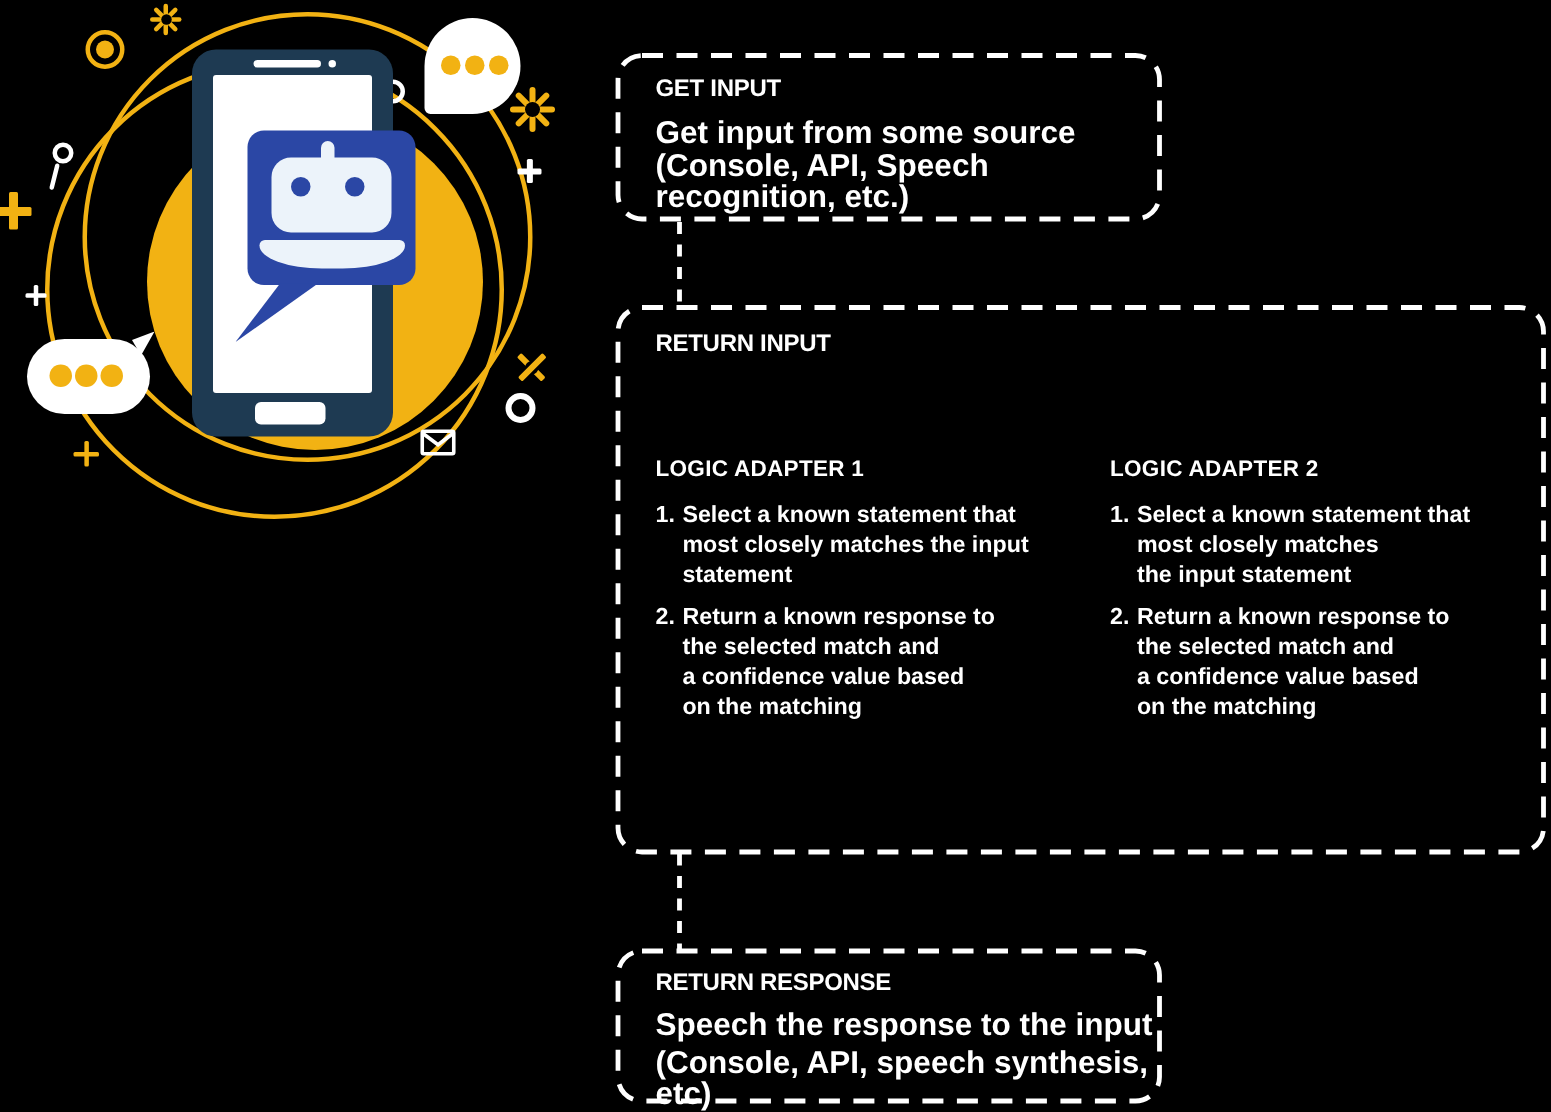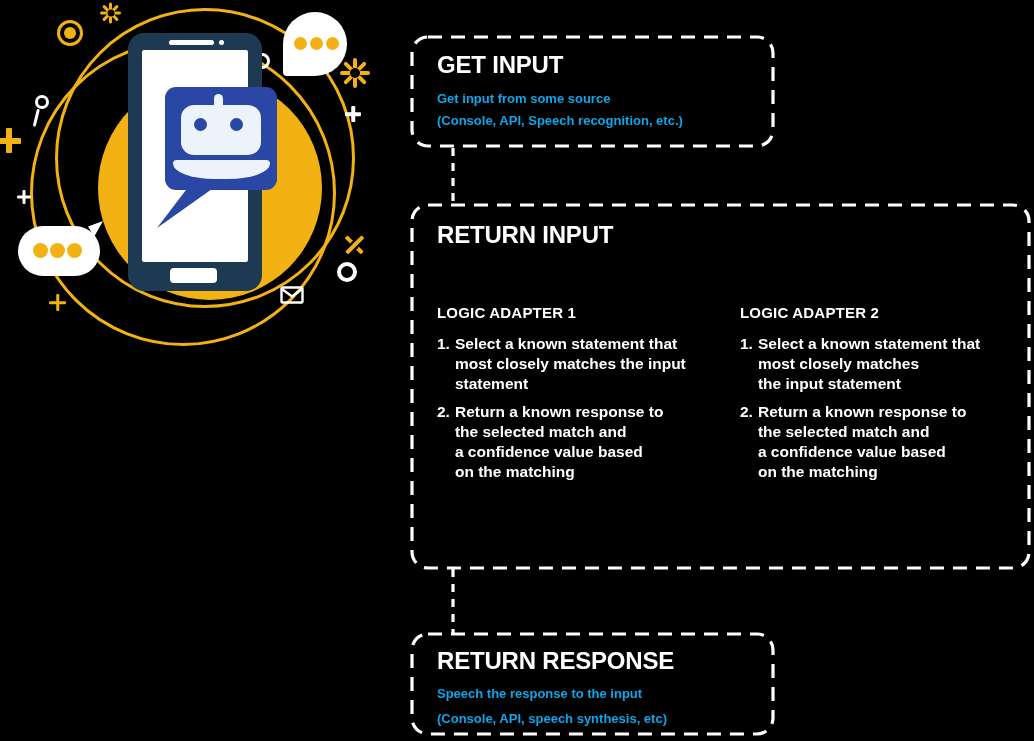--- a/index.html
+++ b/index.html
@@ -58,22 +58,22 @@
   .xmark::before{left:0;top:50%;width:100%;height:4px;transform:translateY(-50%);}
   .xmark::after{top:0;left:50%;height:100%;width:4px;transform:translateX(-50%);}
   .xmark i{position:absolute;left:50%;top:50%;width:9px;height:9px;background:#000;border-radius:50%;transform:translate(-50%,-50%);}
   .magnifier-ring{position:absolute;left:35px;top:95px;width:14px;height:14px;border:3px solid #fff;border-radius:50%;box-sizing:border-box;z-index:6;}
   .magnifier-tail{position:absolute;left:37px;top:109px;width:3px;height:18px;background:#fff;border-radius:2px;
     transform:rotate(14deg);transform-origin:top center;z-index:6;}
 
   
   .flow-borders{position:absolute;left:0;top:0;z-index:2;}
   .box{position:absolute;z-index:3;}
-  .box h2{margin:0;font-size:24px;font-weight:bold;letter-spacing:-0.2px;color:#fff;}
-  .t{font-size:13px;font-weight:600;line-height:21px;color:#0ea5e9;margin:0;}
+  .box h2{margin:0;font-size:16px;font-weight:bold;letter-spacing:-0.2px;color:#fff;}
+  .t{font-size:21px;font-weight:600;line-height:21px;color:#ffffff;margin:0;}
   .it{}
   .adapter h3{margin:0;font-size:15px;font-weight:bold;letter-spacing:0.2px;color:#fff;}
   .li{display:flex;margin-top:8px;font-size:15.5px;font-weight:600;line-height:20px;color:#fff;}
   .li .num{flex:0 0 auto;margin-right:5px;}
   .pre{white-space:pre-line;}
   .proc-footer{position:absolute;left:0;top:301px;width:550px;text-align:center;
     font-size:15.5px;font-weight:bold;line-height:22px;color:#fff;white-space:pre-line;}
 </style>
 </head>
 <body>

